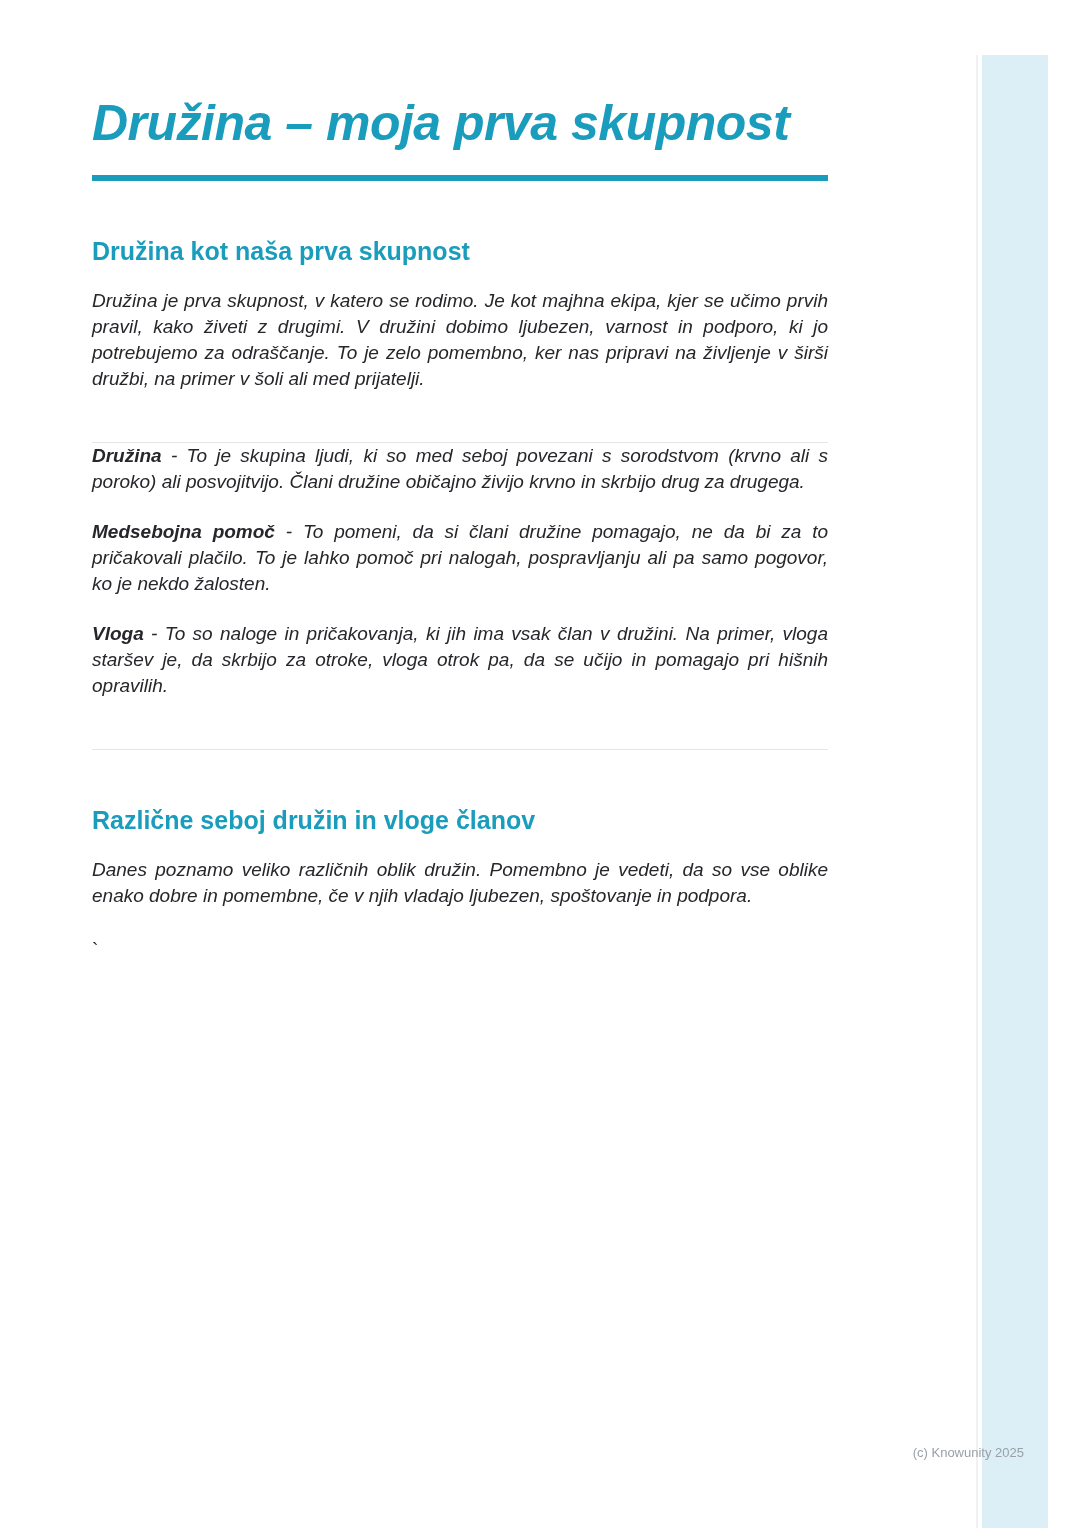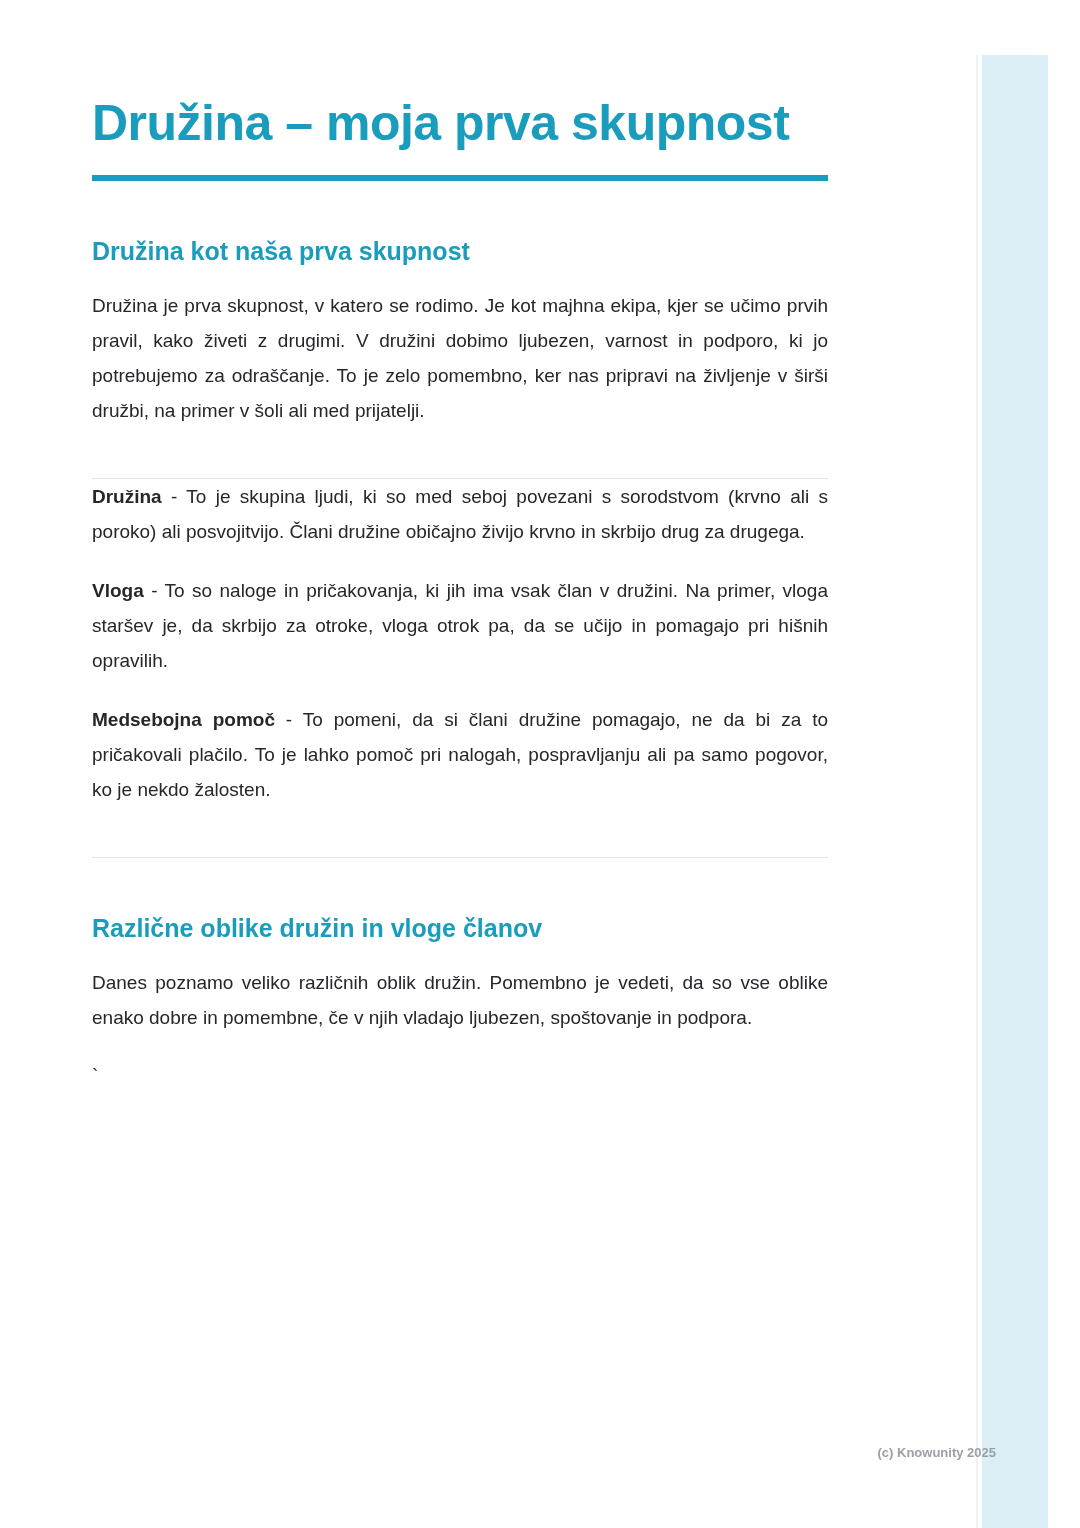--- a/index.html
+++ b/index.html
@@ -37,62 +37,63 @@
     position: relative;
     padding: 96px 0 0 92px;
     width: 828px; 
   }
   .doc-title {
     color: #1a9cbc;
     font-size: 50px;
     font-weight: 700;
     letter-spacing: -0.5px;
     line-height: 1.1;
+    font-style: italic;
   }
   .title-rule {
     margin-top: 24px;
     height: 6px;
     width: 736px;
     background: #1a9cbc;
     border: none;
   }
   .section-heading {
     color: #1a9cbc;
     font-size: 25px;
     font-weight: 700;
     margin-top: 56px;
     margin-bottom: 22px;
   }
   .body-text {
     color: #26262b;
     font-size: 19px;
-    line-height: 35px;
+    line-height: 26px;
     text-align: justify;
     width: 736px;
+    font-style: italic;
   }
   .body-text strong { font-weight: 700; }
   .def-item { margin-bottom: 24px; }
   .divider {
     border: none;
     border-top: 1px solid #e4e6e8;
     width: 736px;
     margin-top: 50px;
   }
   .stray {
     color: #26262b;
     font-size: 19px;
     margin-top: 30px;
   }
   .footer-credit {
     position: absolute;
-    right: 84px;
+    right: 56px;
     bottom: 68px;
     color: #9aa0a6;
     font-size: 13px;
-    font-weight: bold;
   }
 </style>
 </head>
 <body>
 
 <div class="page">
 
   <div class="side-line"></div>
   <div class="side-stripe"></div>
 
@@ -104,27 +105,27 @@
     <h2 class="section-heading">Družina kot naša prva skupnost</h2>
     <p class="body-text">Družina je prva skupnost, v katero se rodimo. Je kot majhna ekipa, kjer se učimo prvih pravil, kako živeti z drugimi. V družini dobimo ljubezen, varnost in podporo, ki jo potrebujemo za odraščanje. To je zelo pomembno, ker nas pripravi na življenje v širši družbi, na primer v šoli ali med prijatelji.</p>
 
     <hr class="divider">
 
 
     <p class="body-text def-item"><strong>Družina</strong> <span>- To je skupina ljudi, ki so med seboj povezani s sorodstvom (krvno ali s poroko) ali posvojitvijo. Člani družine običajno živijo krvno in skrbijo drug za drugega.</span></p>
 
 
 
+    <p class="body-text def-item"><strong>Medsebojna pomoč</strong> <span>- To pomeni, da si člani družine pomagajo, ne da bi za to pričakovali plačilo. To je lahko pomoč pri nalogah, pospravljanju ali pa samo pogovor, ko je nekdo žalosten.</span></p>
+
     <p class="body-text def-item"><strong>Vloga</strong> <span>- To so naloge in pričakovanja, ki jih ima vsak član v družini. Na primer, vloga staršev je, da skrbijo za otroke, vloga otrok pa, da se učijo in pomagajo pri hišnih opravilih.</span></p>
-
-    <p class="body-text def-item"><strong>Medsebojna pomoč</strong> <span>- To pomeni, da si člani družine pomagajo, ne da bi za to pričakovali plačilo. To je lahko pomoč pri nalogah, pospravljanju ali pa samo pogovor, ko je nekdo žalosten.</span></p>
 
     <hr class="divider">
 
-    <h2 class="section-heading">Različne oblike družin in vloge članov</h2>
+    <h2 class="section-heading">Različne seboj družin in vloge članov</h2>
     <p class="body-text">Danes poznamo veliko različnih oblik družin. Pomembno je vedeti, da so vse oblike enako dobre in pomembne, če v njih vladajo ljubezen, spoštovanje in podpora.</p>
 
     <p class="stray">`</p>
 
   </div>
 
   <div class="footer-credit">(c) Knowunity 2025</div>
 
 </div>
 

